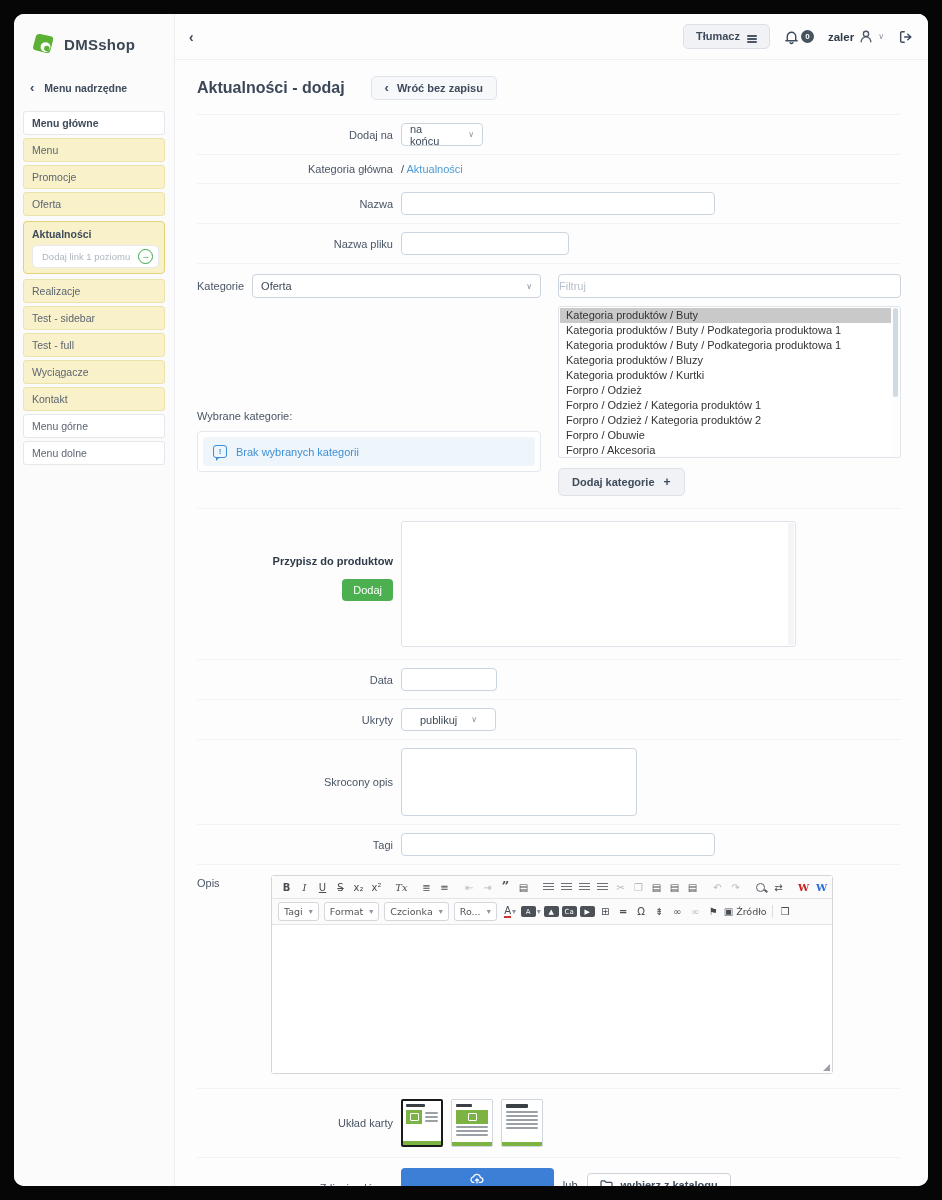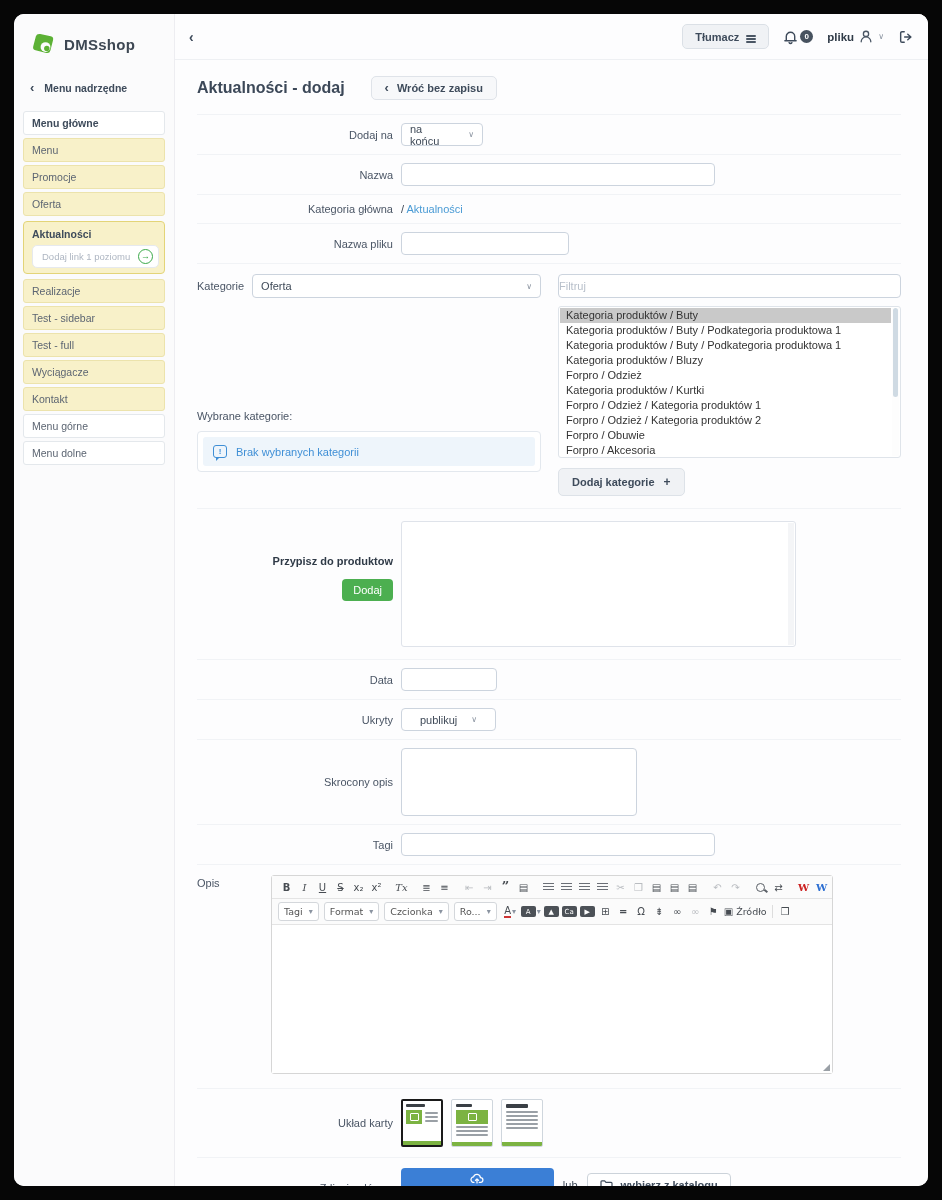--- a/index.html
+++ b/index.html
@@ -27,21 +27,21 @@
                 font-family:inherit;background:transparent;}
   .sb-add input::placeholder{color:#aeb6c2;}
   .go-circle{width:13px;height:13px;border:1.4px solid #3aa948;border-radius:50%;color:#3aa948;
              display:flex;align-items:center;justify-content:center;font-size:9px;line-height:9px;font-weight:bold;}
   
   .main{flex:1;display:flex;flex-direction:column;background:#fdfdfe;overflow:hidden;}
   .topbar{height:45px;min-height:45px;border-bottom:1px solid #eef0f3;display:flex;align-items:center;
           padding:0 14px;background:#fdfdfe;}
   .tb-left{font-size:14px;font-weight:bold;color:#3e4b5b;cursor:pointer;}
   .tb-right{margin-left:auto;display:flex;align-items:center;gap:14px;}
-  .btn-translate{display:flex;align-items:center;gap:7px;background:#f0f2f5;border:1px solid #dbe0e6;
+  .btn-translate{display:flex;align-items:flex-start;gap:7px;background:#f0f2f5;border:1px solid #dbe0e6;
                  border-radius:5px;padding:5px 12px;font-weight:bold;color:#3e4b5b;cursor:pointer;}
   .icon-stack{display:inline-block;width:10px;height:2px;background:#4a5664;border-radius:1px;
               box-shadow:0 3px 0 #4a5664,0 6px 0 #4a5664;margin-bottom:6px;}
   .bell-wrap{display:flex;align-items:center;gap:2px;cursor:pointer;}
   .badge{width:13px;height:13px;border-radius:50%;background:#47525f;color:#fff;font-size:8px;
          font-weight:bold;display:flex;align-items:center;justify-content:center;}
   .user-wrap{display:flex;align-items:center;gap:5px;cursor:pointer;}
   .user-name{font-weight:bold;color:#2f3a47;font-size:11.5px;}
   .caret{color:#8a93a0;font-size:8px;}
   .scroll{flex:1;overflow:hidden;padding:0 27px 0 22px;}
@@ -203,21 +203,21 @@
         </div>
         <div class="bell-wrap">
           <span>
             <svg width="15" height="16" viewBox="0 0 16 17" fill="none" stroke="#3e4b5b" stroke-width="1.5" stroke-linecap="round">
               <path d="M3.5 12.5 V8 a4.5 4.5 0 0 1 9 0 v4.5 M2 12.5 h12 M6.5 14.5 a1.7 1.7 0 0 0 3 0"></path>
             </svg>
           </span>
           <span class="badge">0</span>
         </div>
         <div class="user-wrap">
-          <span class="user-name">pliku</span>
+          <span class="user-name">zaler</span>
           <span>
             <svg width="14" height="15" viewBox="0 0 16 17" fill="none" stroke="#4a5664" stroke-width="1.5" stroke-linecap="round">
               <circle cx="8" cy="5.5" r="3"></circle>
                 <path d="M2.5 14.5 a5.5 5.5 0 0 1 11 0"></path>
             </svg>
           </span>
           <span class="caret">∨</span>
         </div>
         <span>
           <svg width="16" height="16" viewBox="0 0 18 18" fill="none" stroke="#3e4b5b" stroke-width="1.6" stroke-linecap="round" stroke-linejoin="round">
@@ -239,30 +239,30 @@
 
       <div class="frow">
         <span class="flabel">Dodaj na</span>
         <span class="sel" style="width:82px;">
           <span class="sv">na końcu</span>
           <span class="caret">∨</span>
         </span>
       </div>
 
       <div class="frow">
-        <span class="flabel">Nazwa</span>
-        <input class="inp" style="width: 312px;" value="">
-      </div>
-
-      <div class="frow">
         <span class="flabel">Kategoria główna</span>
         <span>
           <span>/</span>
           <span class="link">Aktualności</span>
         </span>
+      </div>
+
+      <div class="frow">
+        <span class="flabel">Nazwa</span>
+        <input class="inp" style="width: 312px;" value="">
       </div>
 
       <div class="frow">
         <span class="flabel">Nazwa pliku</span>
         <input class="inp" style="width: 166px;" value="">
       </div>
 
       <div class="kat-row">
         <div class="kat-left">
           <div class="kat-line">
@@ -283,22 +283,22 @@
           </div>
         </div>
         <div class="kat-right">
           <input class="inp filtr" placeholder="Filtruj" style="">
           <div class="cat-list">
 
           <div class="cat-item selected">Kategoria produktów / Buty</div>
               <div class="cat-item">Kategoria produktów / Buty / Podkategoria produktowa 1</div>
               <div class="cat-item">Kategoria produktów / Buty / Podkategoria produktowa 1</div>
               <div class="cat-item">Kategoria produktów / Bluzy</div>
+              <div class="cat-item">Kategoria produktów / Kurtki</div>
               <div class="cat-item">Forpro / Odzież</div>
-              <div class="cat-item">Kategoria produktów / Kurtki</div>
               <div class="cat-item">Forpro / Odzież / Kategoria produktów 1</div>
               <div class="cat-item">Forpro / Odzież / Kategoria produktów 2</div>
               <div class="cat-item">Forpro / Obuwie</div>
               <div class="cat-item">Forpro / Akcesoria</div>
               <div class="cat-scroll">
               <div class="cat-thumb"></div>
             </div>
             </div>
           <span class="btn-addcat">
             <span>Dodaj kategorie</span>

